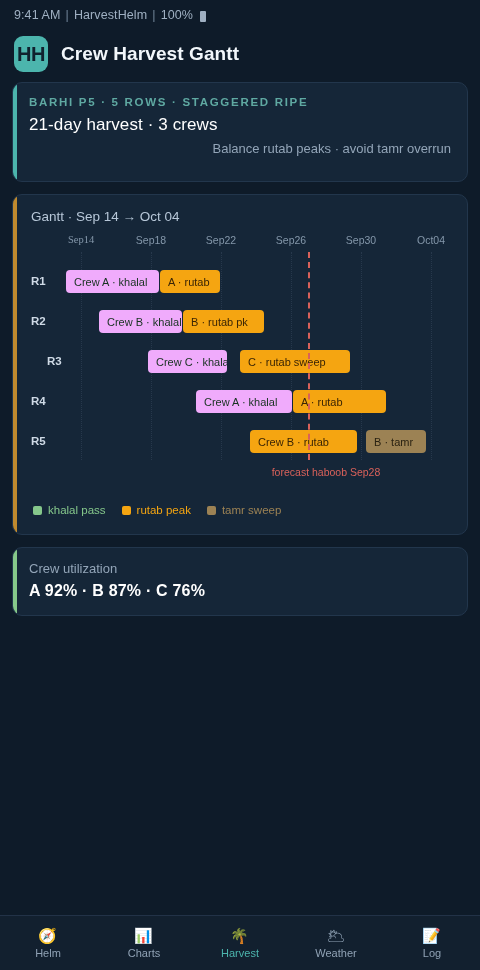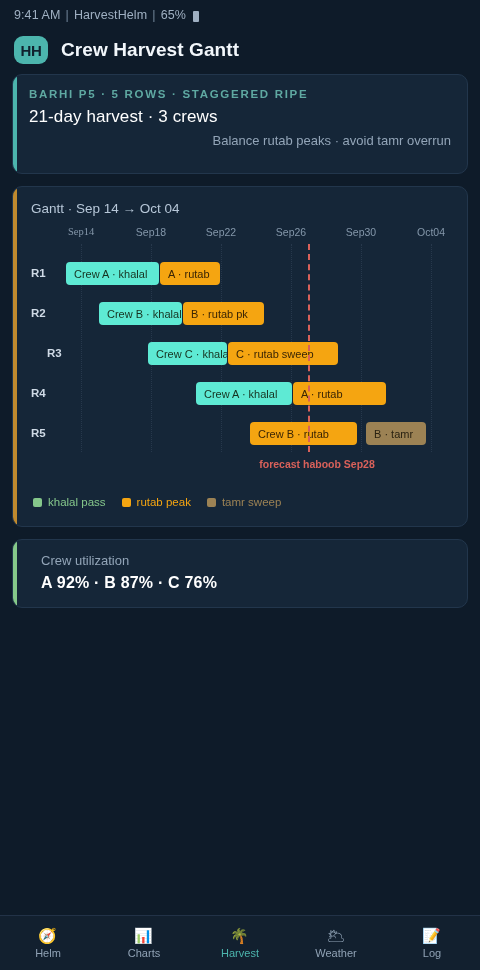--- a/index.html
+++ b/index.html
@@ -19,24 +19,24 @@
   }
   .statusbar .sep { margin: 0 5px; color: #6f8296; }
   .batt {
     display: inline-block; width: 6px; height: 11px; margin-left: 7px;
     background: #9fb0c2; border-radius: 1px; position: relative; top: 1px;
   }
 
   
   .header { display: flex; align-items: center; padding: 6px 14px 10px; gap: 13px; }
   .logo {
-    width: 34px; height: 28px; border-radius: 9px;
+    width: 34px; height: 36px; border-radius: 9px;
     background: #4cb5ad; color: #10222e;
     display: flex; align-items: center; justify-content: center;
-    font-size: 15px; font-weight: bold; letter-spacing: -.4px;
+    font-size: 20px; font-weight: bold; letter-spacing: -.4px;
   }
   .apptitle { font-size: 19px; font-weight: bold; color: #f2f7fb; letter-spacing: .1px; }
 
   
   .card {
     margin: 0 12px 12px; background: #152638;
     border: 1px solid #22364c; border-radius: 10px;
     position: relative; overflow: hidden;
   }
   .card::before {
@@ -70,42 +70,42 @@
     border-left: 1px dotted #27384c;
   }
   .rowlabel {
     position: absolute; left: 6px; font-size: 11.5px; font-weight: bold; color: #cfdae6;
   }
   .bar {
     position: absolute; height: 23px; border-radius: 4px;
     display: flex; align-items: center; padding-left: 8px;
     font-size: 11px; white-space: nowrap; overflow: hidden;
   }
-  .bar.khalal { background: #5eead4; color: #16321f; }
+  .bar.khalal { background: #f0abfc; color: #16321f; }
   .bar.rutab  { background: #f5a511; color: #3a2505; }
   .bar.tamr   { background: #9c8254; color: #2a2212; }
 
   .haboob {
     position: absolute; top: 18px; bottom: 42px; width: 0;
     border-left: 2px dashed #d9615a;
   }
   .haboob-note {
     position: absolute; font-size: 10.5px; color: #d9615a;
     transform: translateX(-50%); white-space: nowrap;
   }
 
   .legend {
     display: flex; align-items: center; gap: 16px;
     padding: 2px 0 8px 8px; font-size: 11.5px;
   }
   .legend .item { display: flex; align-items: center; gap: 6px; }
   .legend .sw { width: 9px; height: 9px; border-radius: 2px; display: inline-block; }
 
   
-  .util { padding: 13px 28px 15px; }
+  .util { padding: 13px 16px 15px; }
   .util .lbl { font-size: 13px; color: #93a5b8; }
   .util .val { font-size: 16px; font-weight: bold; color: #ffffff; margin-top: 6px; letter-spacing: .2px; }
 
   
   .tabbar {
     position: absolute; left: 0; right: 0; bottom: 0; height: 55px;
     background: #12202f; border-top: 1px solid #223247;
     display: flex; align-items: center;
   }
   .tab {
@@ -118,21 +118,21 @@
 </head>
 <body>
 
 <div class="screen">
 
   <div class="statusbar">
     <span>9:41 AM</span>
     <span class="sep">|</span>
     <span>HarvestHelm</span>
     <span class="sep">|</span>
-    <span>65%</span>
+    <span>100%</span>
     <span class="batt"></span>
   </div>
 
   <div class="header">
     <div class="logo">HH</div>
     <div class="apptitle">Crew Harvest Gantt</div>
   </div>
 
   <div class="card accent-teal summary">
     <div class="eyebrow">BARHI P5 · 5 ROWS · STAGGERED RIPE</div>
@@ -156,29 +156,29 @@
         <div class="axis-label" style="left: 406px;">Oct04</div>
         <div class="gridline" style="left: 406px;"></div>
         <div class="rowlabel" style="top: 41px;">R1</div>
         <div class="bar khalal" style="left: 41px; width: 93px; top: 36px;">Crew A · khalal</div>
         <div class="bar rutab" style="left: 135px; width: 60px; top: 36px;">A · rutab</div>
         <div class="rowlabel" style="top: 81px;">R2</div>
         <div class="bar khalal" style="left: 74px; width: 83px; top: 76px;">Crew B · khalal</div>
         <div class="bar rutab" style="left: 158px; width: 81px; top: 76px;">B · rutab pk</div>
         <div class="rowlabel" style="top: 121px; margin-left: 16px;">R3</div>
         <div class="bar khalal" style="left: 123px; width: 79px; top: 116px;">Crew C · khalal</div>
-        <div class="bar rutab" style="left: 203px; width: 110px; top: 116px;">C · rutab sweep</div>
+        <div class="bar rutab" style="left: 215px; width: 110px; top: 116px;">C · rutab sweep</div>
         <div class="rowlabel" style="top: 161px;">R4</div>
         <div class="bar khalal" style="left: 171px; width: 96px; top: 156px;">Crew A · khalal</div>
         <div class="bar rutab" style="left: 268px; width: 93px; top: 156px;">A · rutab</div>
         <div class="rowlabel" style="top: 201px;">R5</div>
         <div class="bar rutab" style="left: 225px; width: 107px; top: 196px;">Crew B · rutab</div>
         <div class="bar tamr" style="left: 341px; width: 60px; top: 196px; padding-left: 8px;">B · tamr</div>
         <div class="haboob" style="left: 283px;"></div>
-        <div class="haboob-note" style="left: 292px; top: 232px; font-weight: bold;">forecast haboob Sep28</div>
+        <div class="haboob-note" style="left: 301px; top: 232px;">forecast haboob Sep28</div>
       </div>
     <div class="legend" id="legend">
         <div class="item">
           <span class="sw" style="background: rgb(133, 199, 139);"></span>
           <span style="color: rgb(133, 199, 139);">khalal pass</span>
         </div>
         <div class="item">
           <span class="sw" style="background: rgb(245, 165, 17);"></span>
           <span style="color: rgb(245, 165, 17);">rutab peak</span>
         </div>

